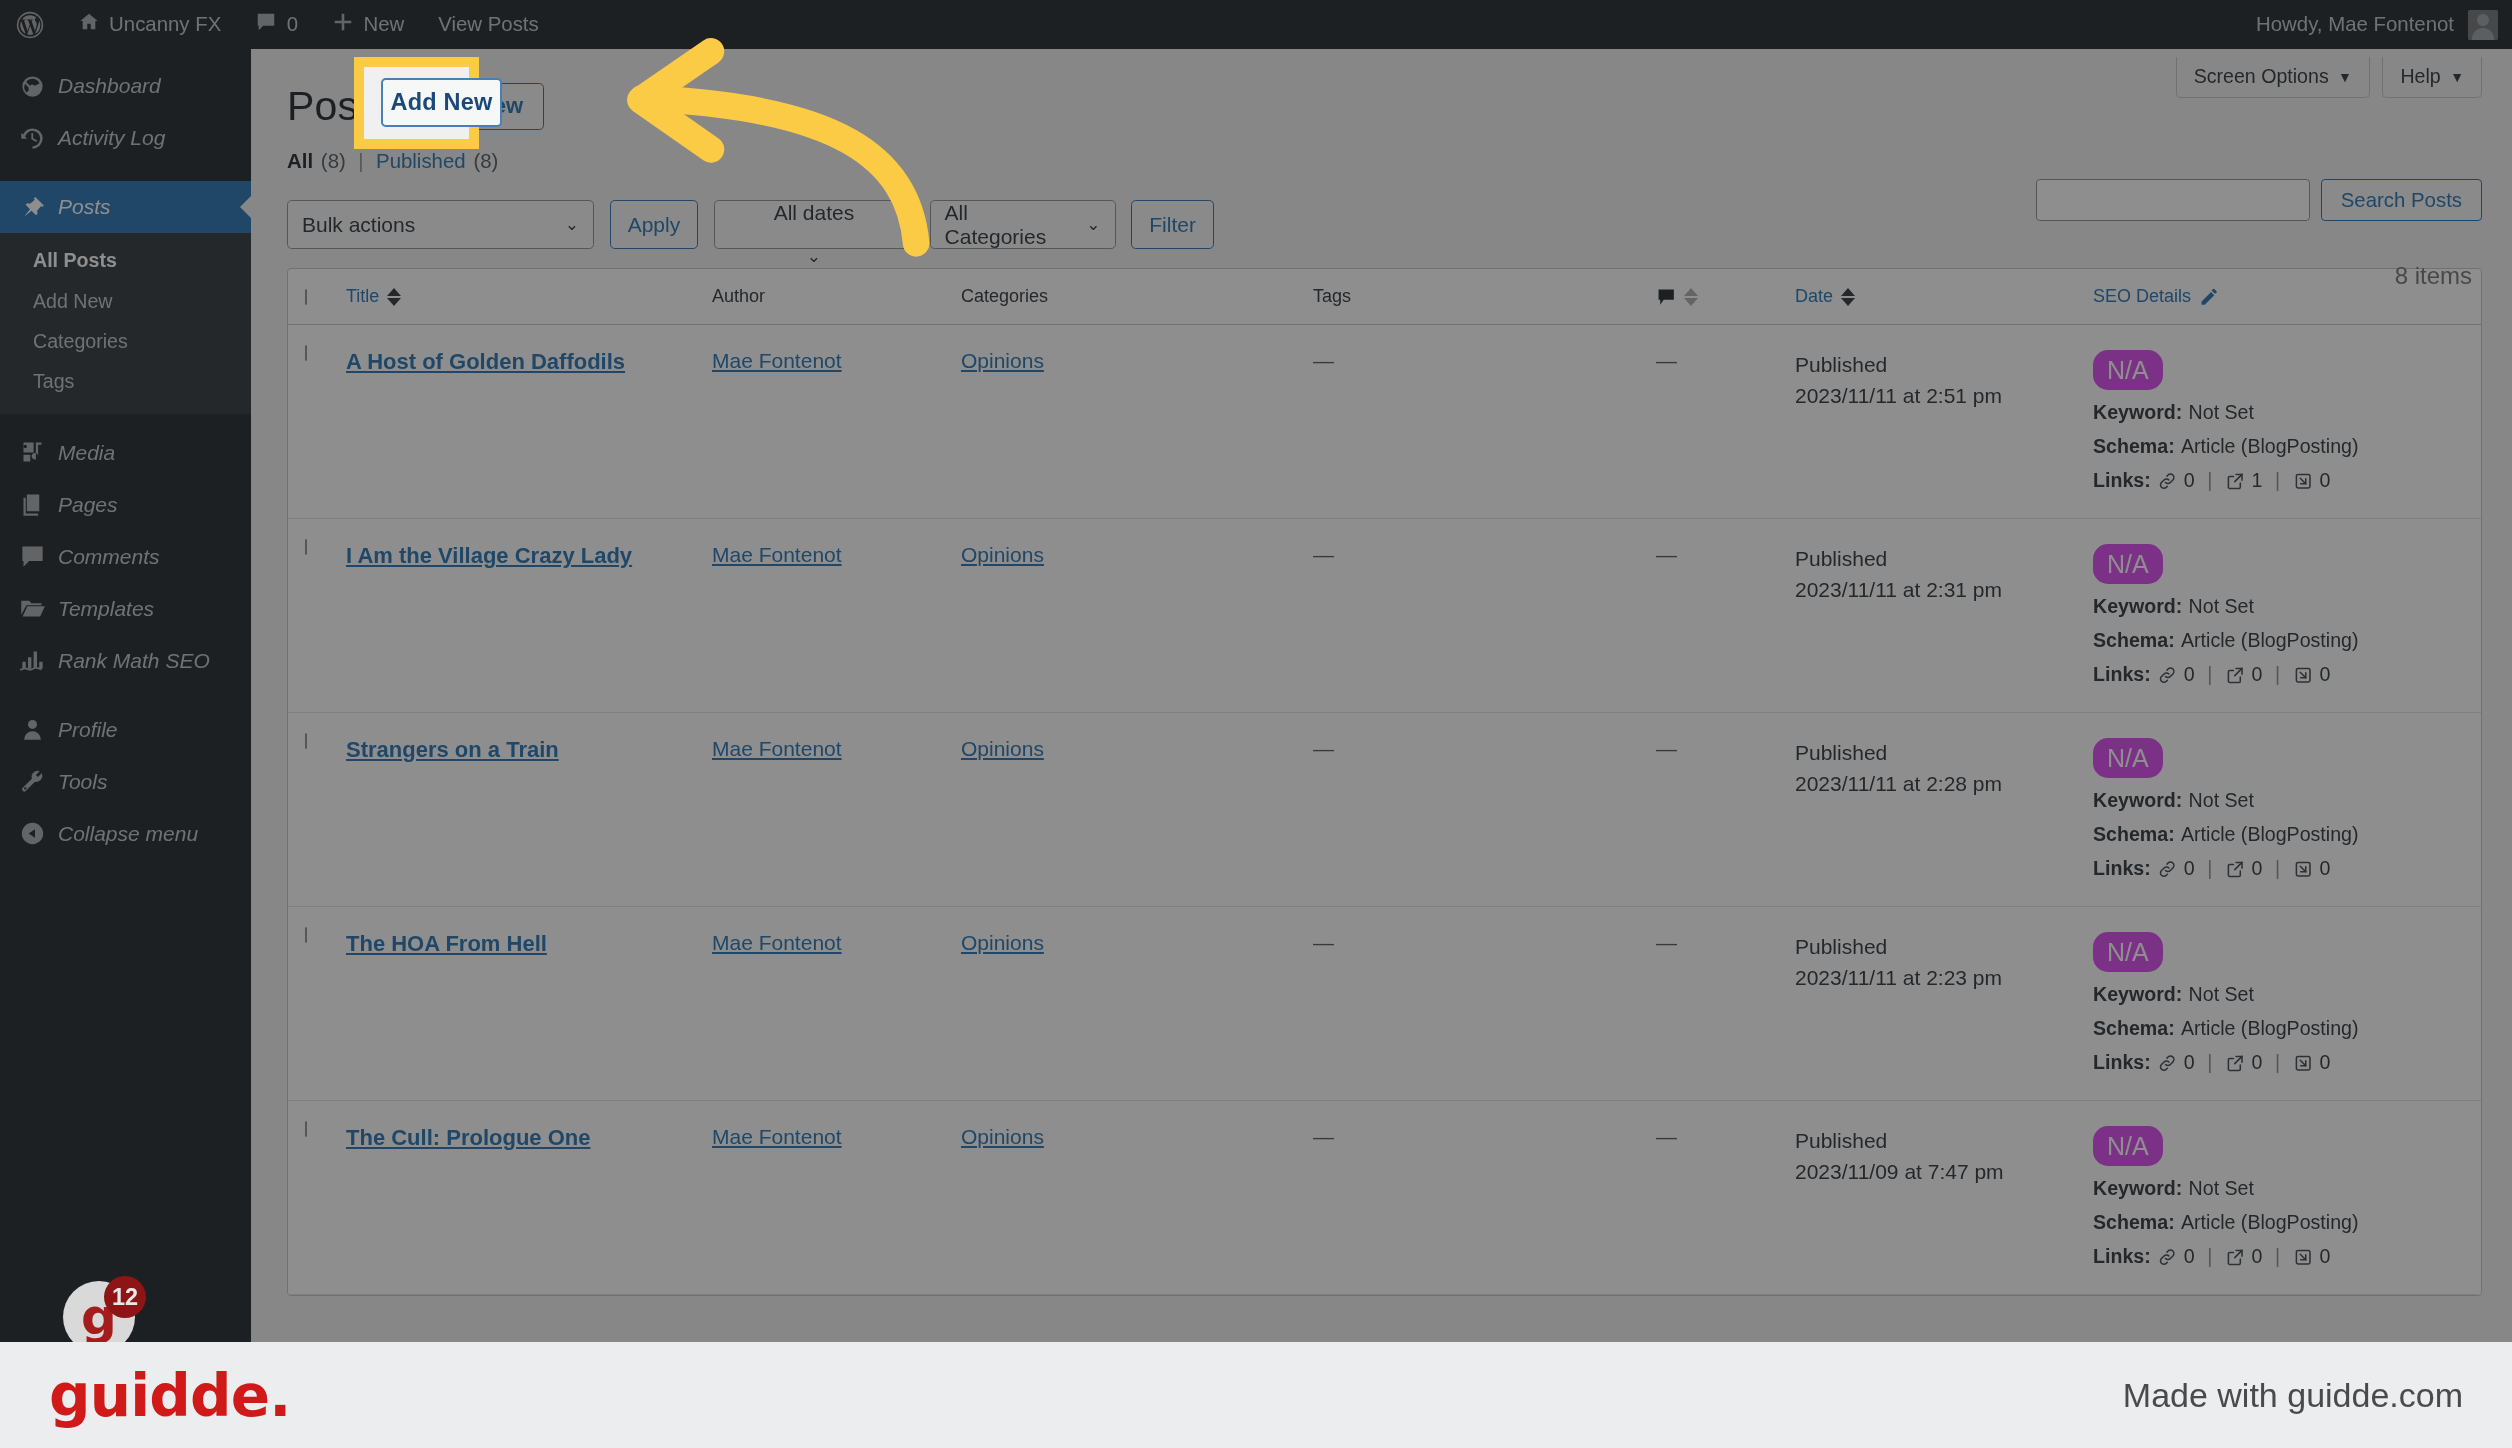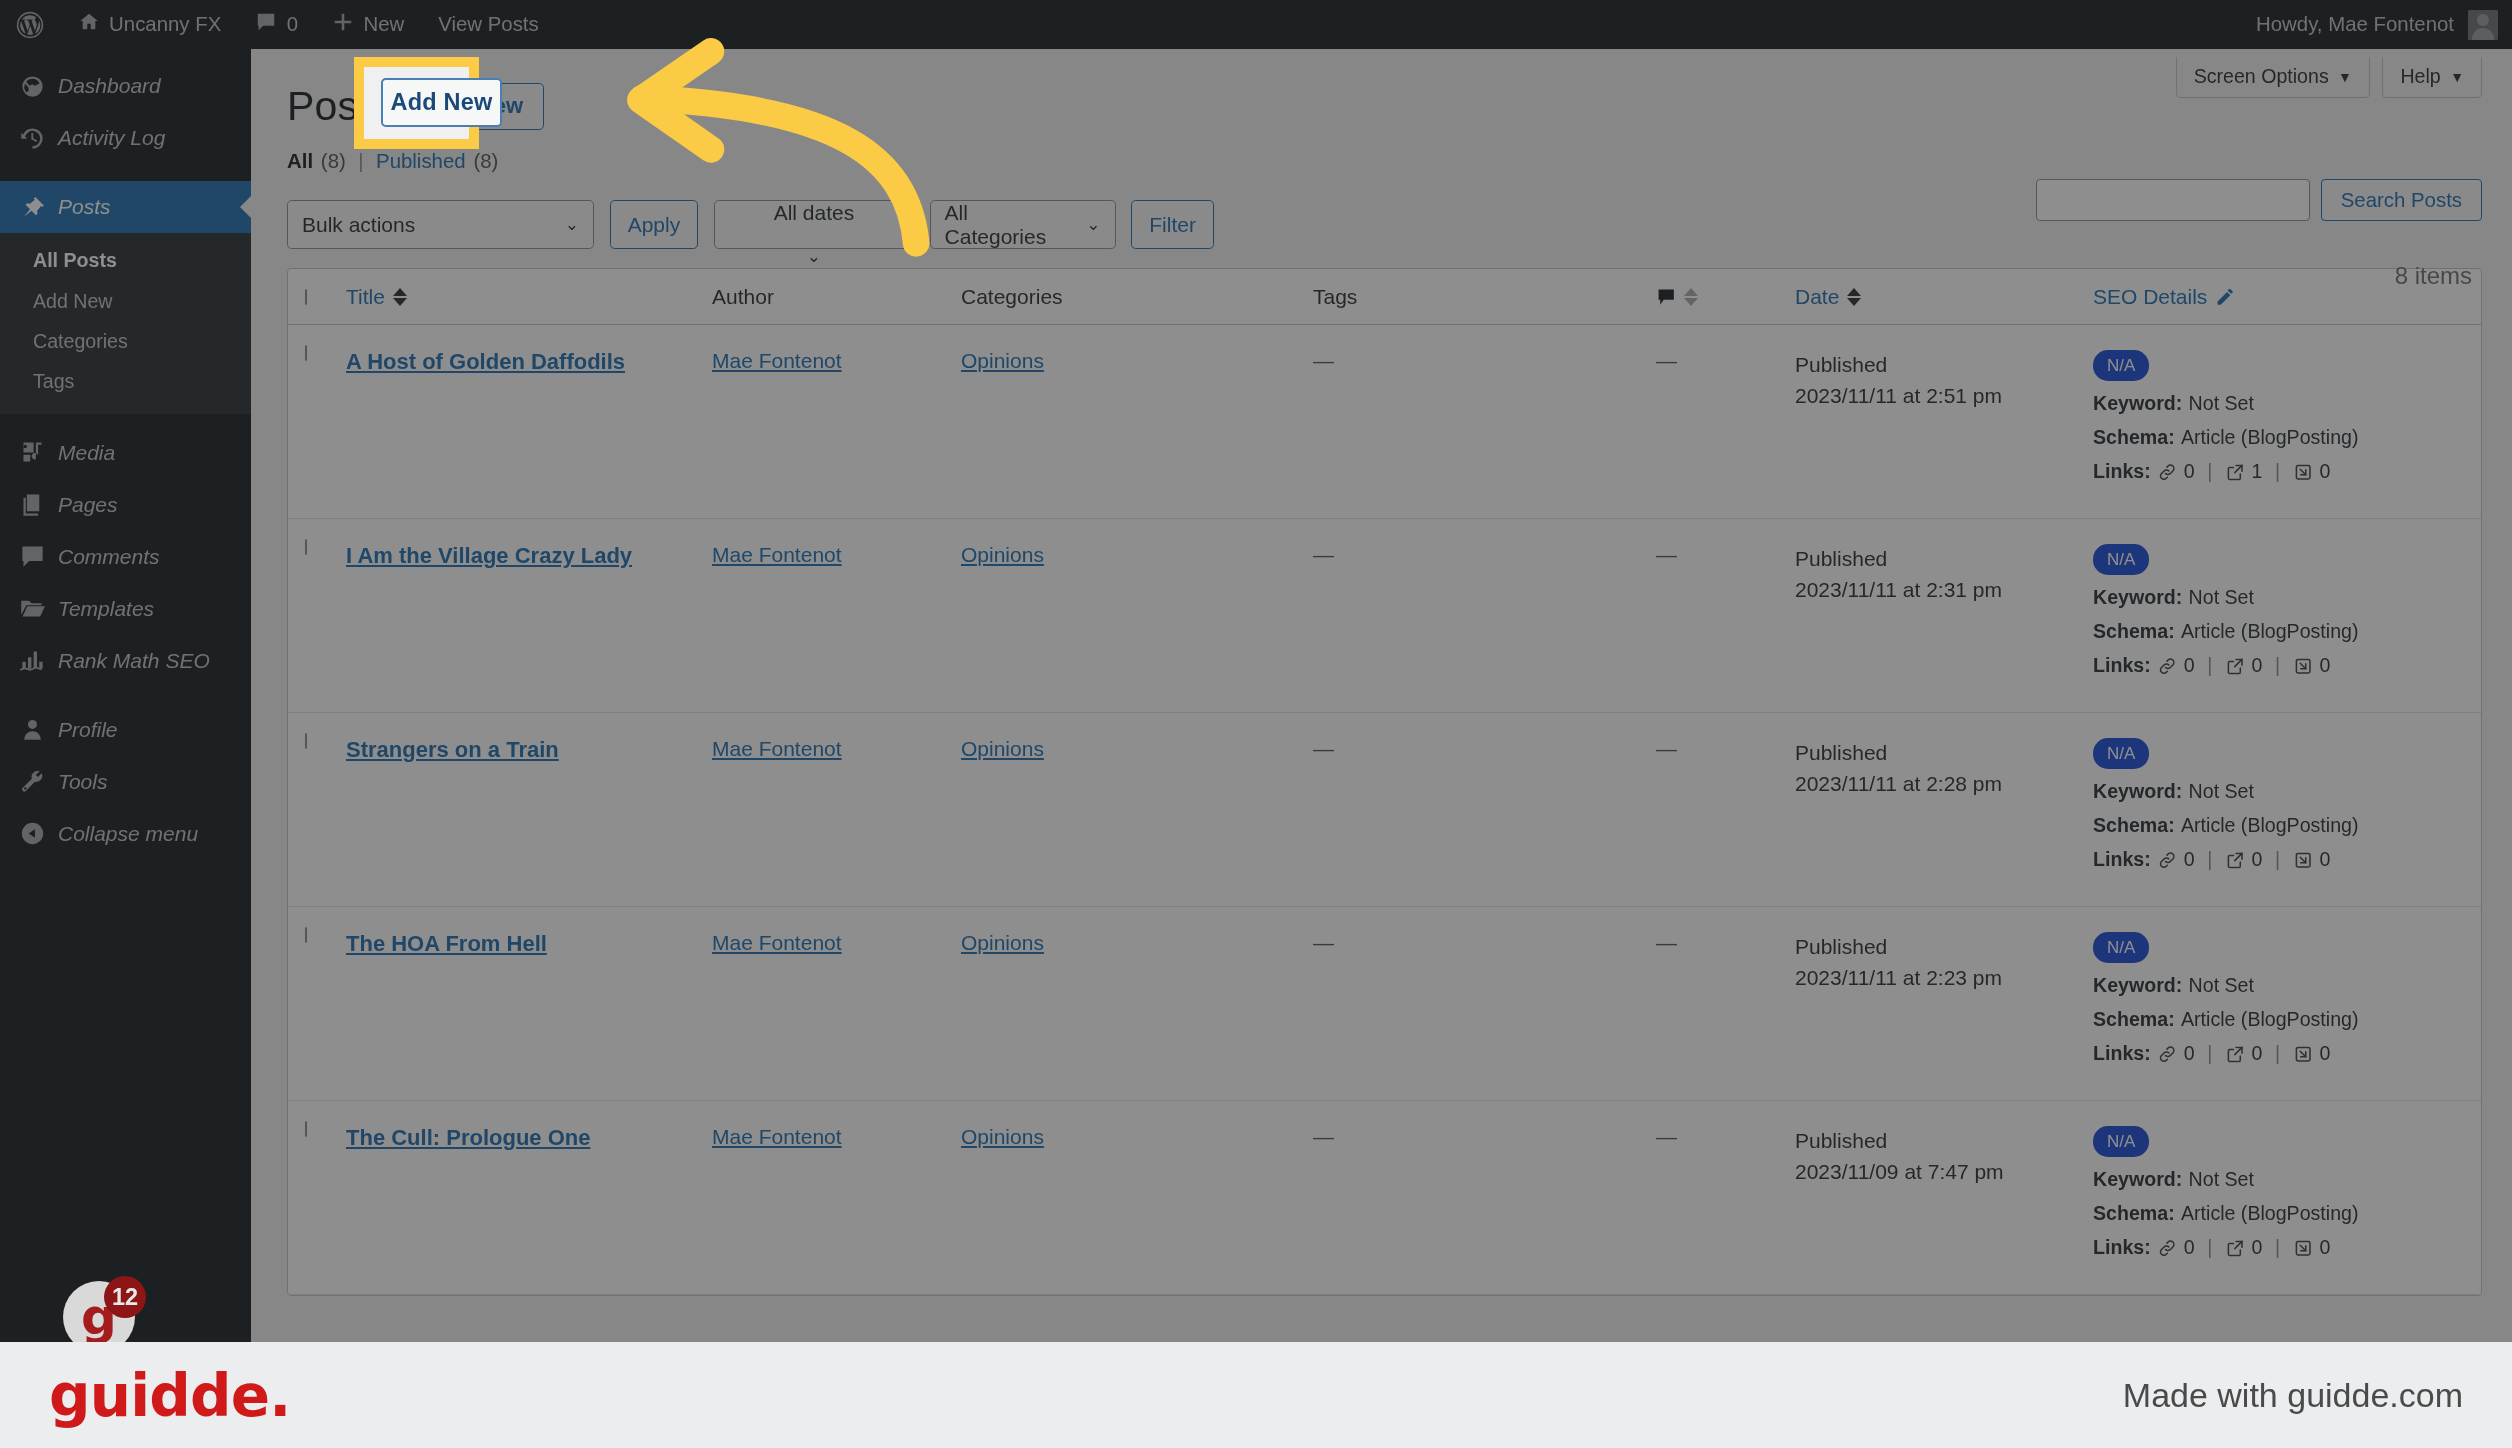--- a/index.html
+++ b/index.html
@@ -114,21 +114,21 @@
   .sel .chev { font-size: 17px; color: #2c3338; }
   .btn-sec {
     height: 49px; border: 0.8px solid #2271b1; color: #2271b1; background: #f6f7f7;
     border-radius: 4.7px; padding: 0 17px; font-size: 21px; display: flex; align-items: center; text-align: right;
   }
   .items-count { position: absolute; right: 41px; top: 213px; font-size: 24px; color: #737373; }
 
   
   .wp-table { margin: 19px 31px 0 36px; border: 0.8px solid #c3c4c7; border-radius: 3.9px; background: #fff; overflow: hidden; }
   .thead { display: flex; align-items: center; height: 56px; border-bottom: 0.8px solid #c3c4c7; padding: 0 0 0 17px; }
-  .th { font-size: 21px; color: #2c3338; display: flex; align-items: center; gap: 7.8px; }
+  .th { font-size: 18px; color: #2c3338; display: flex; align-items: center; gap: 7.8px; }
   .th.link { color: #2271b1; }
   .cb-col { width: 41px; flex: 0 0 41px; }
   .col-title { width: 366px; flex: 0 0 366px; }
   .col-author { width: 249px; flex: 0 0 249px; }
   .col-cats { width: 352px; flex: 0 0 352px; }
   .col-tags { width: 343px; flex: 0 0 343px; }
   .col-comm { width: 139px; flex: 0 0 139px; }
   .col-date { width: 298px; flex: 0 0 298px; }
   .col-seo { flex: 1 1 auto; }
 
@@ -142,21 +142,21 @@
 
   .trow { display: flex; border-bottom: 0.8px solid #e0e0e0; padding: 20.4px 0 20.4px 17px; min-height: 194px; align-items: flex-start; }
   .td { font-size: 21px; color: #2c3338; padding-top: 3.1px; }
   .post-title { color: #2271b1; font-weight: 700; font-size: 22px; }
   .link-blue { color: #2271b1; }
   .dash { color: #50575e; }
   .date-status { font-size: 21px; color: #2c3338; line-height: 1.5; }
 
   .seo-cell { display: flex; flex-direction: column; gap: 11px; padding-top: 1.6px; }
   .na-badge {
-    align-self: flex-start; background: #1d4ed8; color: #fff; font-size: 17px;
+    align-self: flex-start; background: #d946ef; color: #fff; font-size: 25px;
     padding: 5.5px 14px; border-radius: 15px;
   }
   .seo-line { font-size: 19.6px; color: #2c3338; display: flex; align-items: center; gap: 6.3px; }
   .seo-line b { font-weight: 700; }
   .seo-sep { color: #8c8f94; margin: 0 6.3px; }
   .mini-ico { width: 20.4px; height: 20.4px; display: inline-block; vertical-align: -3.1px; }
   .mini-ico svg { width: 20.4px; height: 20.4px; fill: none; stroke: #3c434a; stroke-width: 1.8; }
   .pencil svg { width: 20.4px; height: 20.4px; fill: #2271b1; stroke: none; }
 
   

